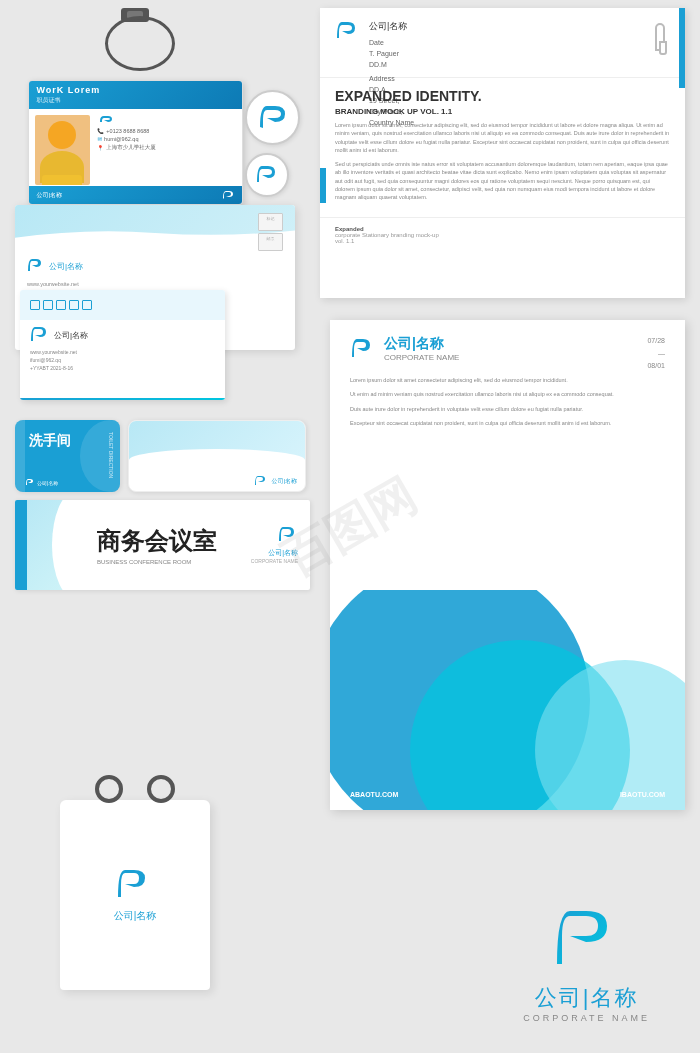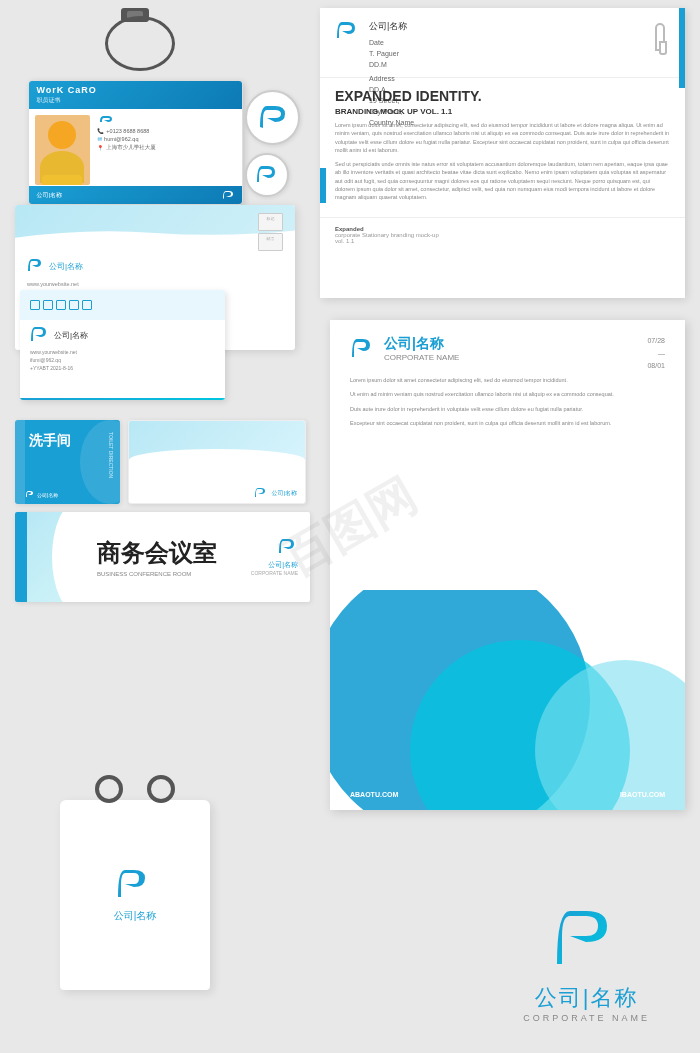--- a/index.html
+++ b/index.html
@@ -355,23 +355,23 @@
       top: 420px; left: 15px;
       width: 300px;
     }
     .sign-row-1 {
       display: flex;
       gap: 8px;
       margin-bottom: 8px;
     }
     .sign-small {
       width: 105px;
-      height: 84px;
-      background: white;
-      border-radius: 3px;
+      height: 72px;
+      background: white;
+      border-radius: 8px;
       overflow: hidden;
       box-shadow: 1px 1px 5px rgba(0,0,0,0.1);
       position: relative;
     }
     .sign-small-left {
       background: #1a9fd4;
     }
     .sign-zh-title {
       font-size: 14px;
       font-weight: bold;
@@ -657,21 +657,21 @@
 <div class="lanyard-area">
   <div class="lanyard">
     <div class="lanyard-rope">
       <div class="lanyard-clip"></div>
       <div class="lanyard-string"></div>
     </div>
   </div>
   <div class="id-card">
     <div class="id-card-top">
       <div>
-        <div class="id-card-title">WorK CaRO</div>
+        <div class="id-card-title">WorK Lorem</div>
         <div class="id-card-subtitle">职员证书</div>
       </div>
     </div>
     <div class="id-card-body">
       <div class="id-card-photo">
 
         <div class="avatar-head"></div>
         <div class="avatar-body"></div>
         <div class="avatar-shirt"></div>
       </div>

